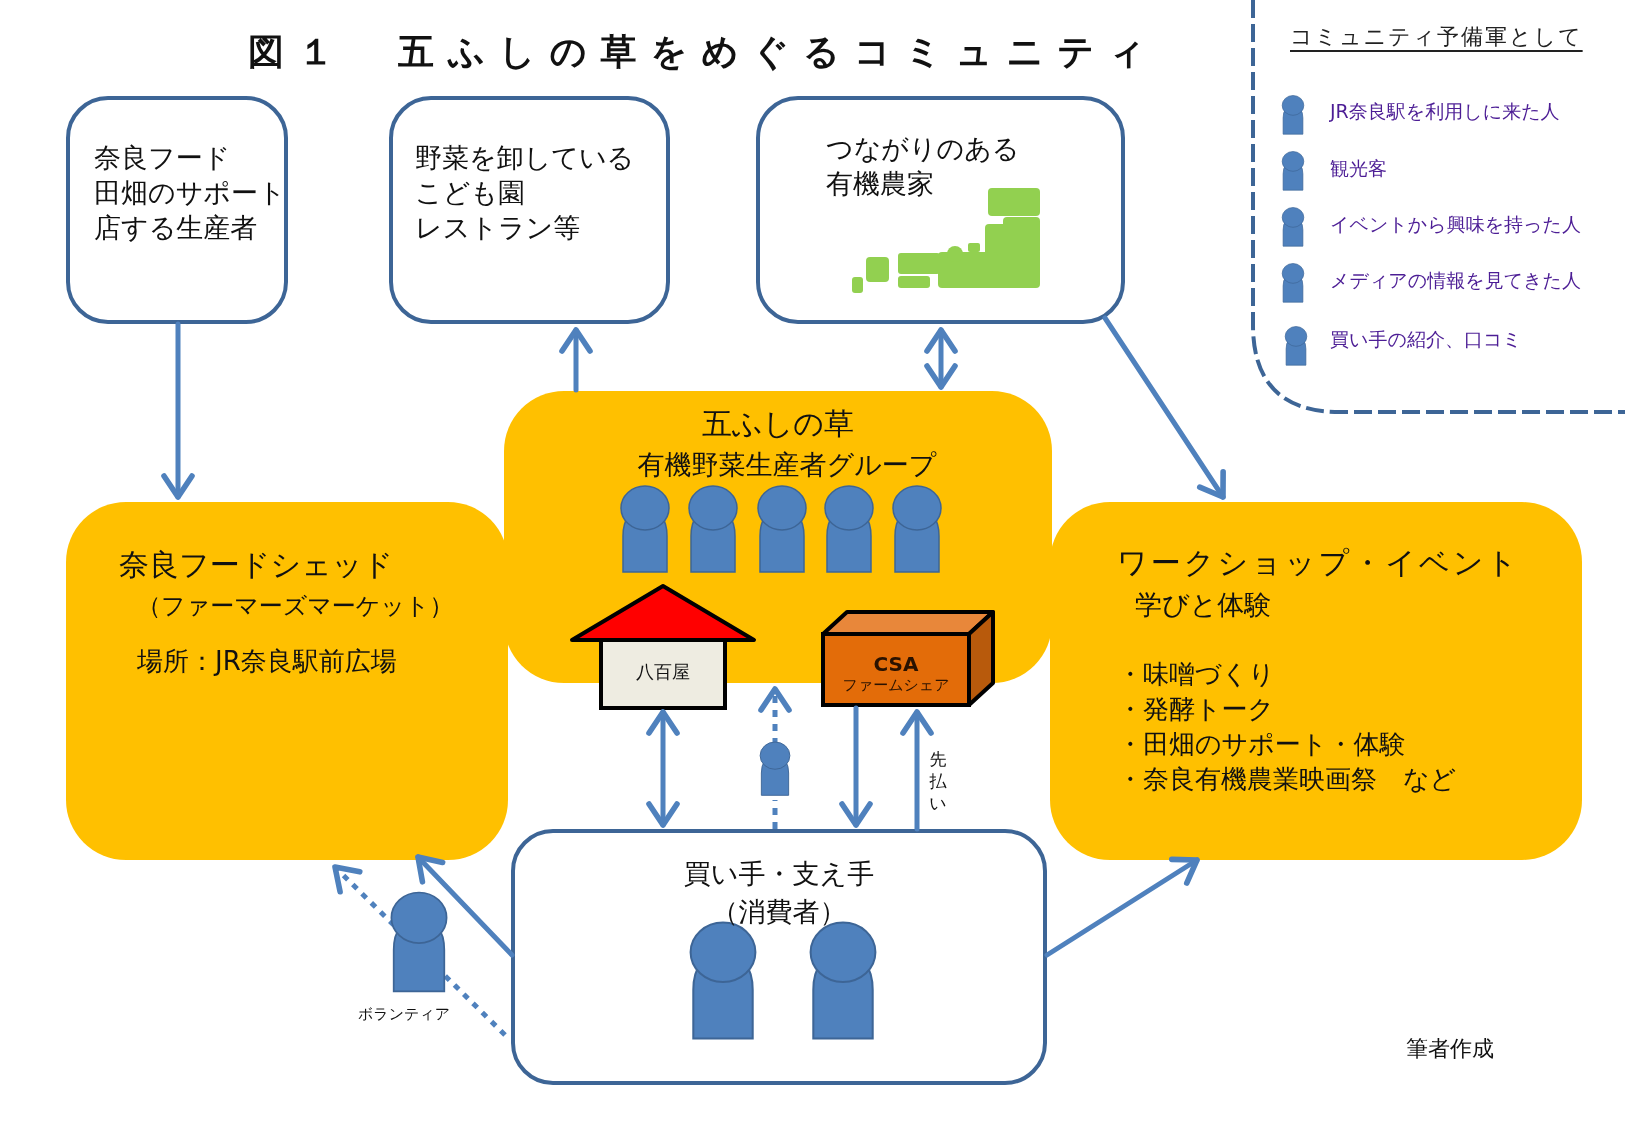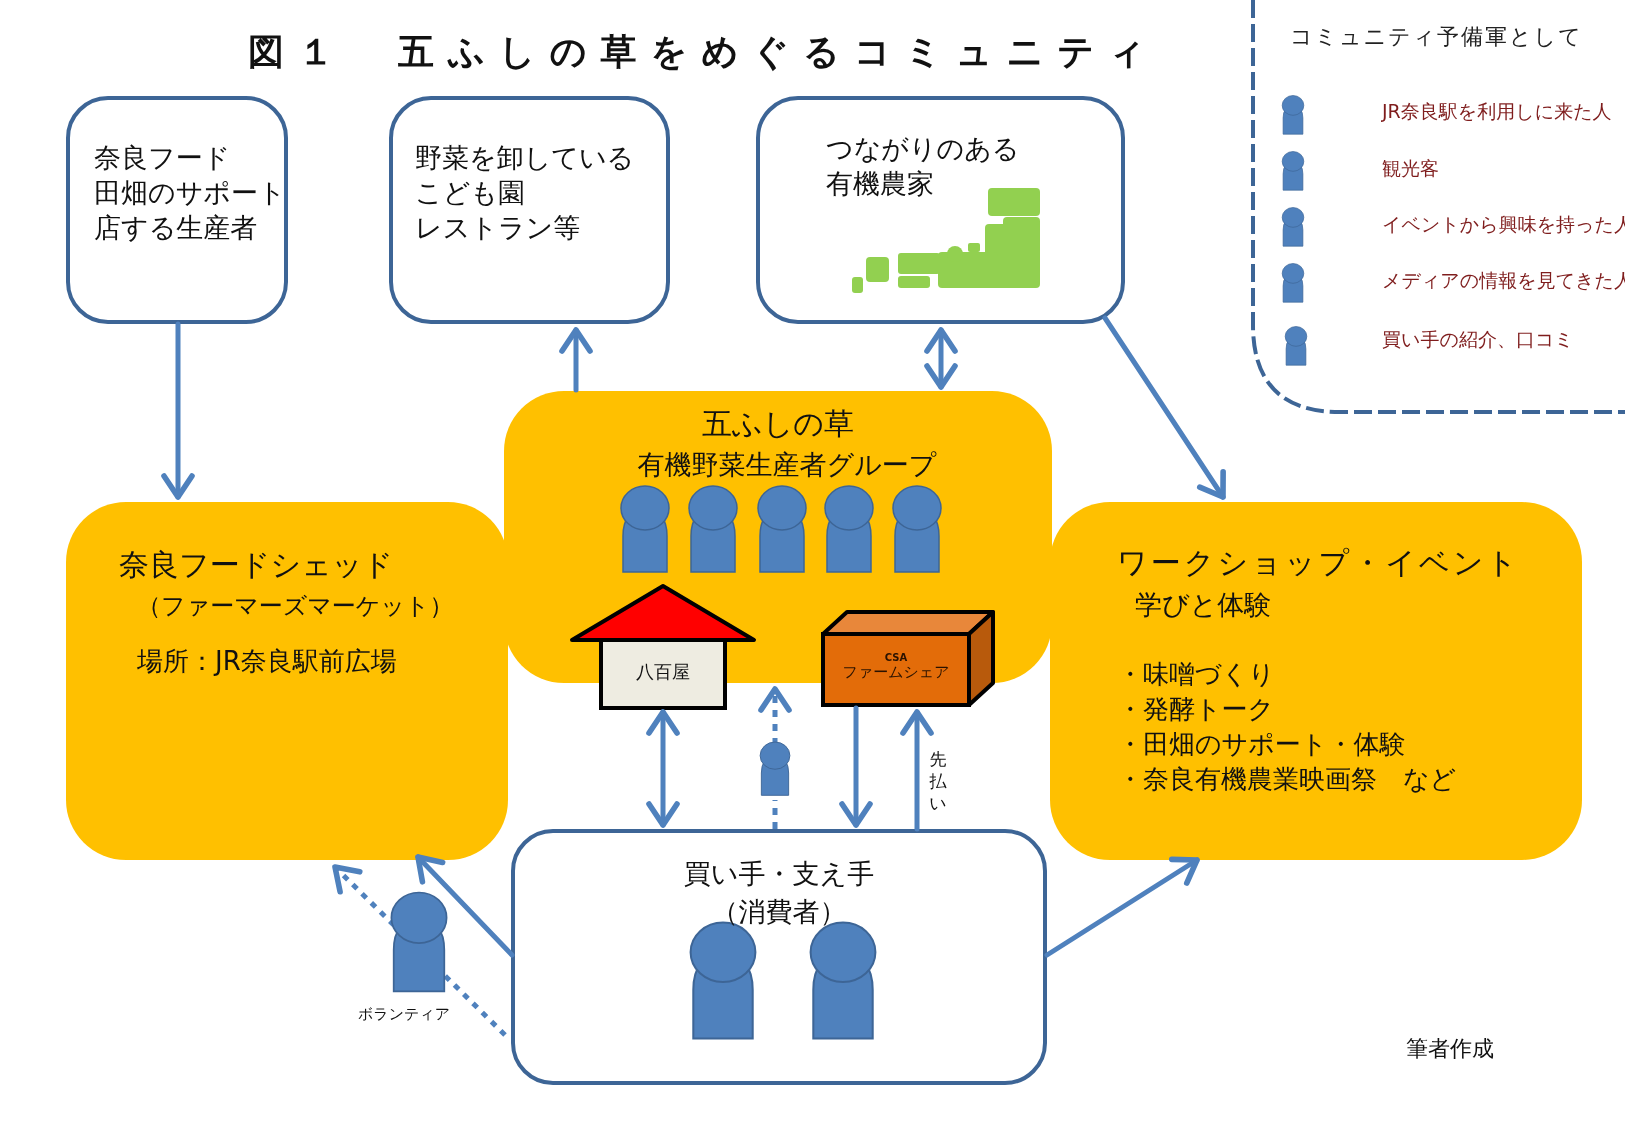--- a/index.html
+++ b/index.html
@@ -4,22 +4,22 @@
   <style>
     html, body { margin: 0; padding: 0; background: #ffffff; }
     body { width: 1625px; height: 1125px; position: relative; overflow: hidden;
            font-family: "DejaVu Sans", "Liberation Sans", sans-serif; color: #111; }
     .abs { position: absolute; }
     #diagram-svg { position: absolute; left: 0; top: 0; }
     .title { left: 248px; top: 28px; font-size: 36px; font-weight: bold; letter-spacing: 14px; white-space: nowrap; }
     .box-text { font-size: 27px; line-height: 35px; white-space: pre-line; }
     .yellow-title { font-size: 30px; text-decoration-thickness: 2px; text-underline-offset: 5px; white-space: nowrap; }
     .yellow-sub { font-size: 27px; white-space: nowrap; margin-left: 18px; }
-    .legend-title { left: 1290px; top: 22px; font-size: 22px; letter-spacing: 2px; text-underline-offset: 6px; white-space: nowrap; color: #222; }
-    .legend-item { left: 1382px; font-size: 19px; white-space: nowrap; color: #7f1d1d; }
+    .legend-title { left: 1290px; top: 22px; font-size: 22px; letter-spacing: 2px; text-decoration: underline; text-underline-offset: 6px; white-space: nowrap; color: #222; }
+    .legend-item { left: 1330px; font-size: 19px; white-space: nowrap; color: #4c1d95; }
     .small { font-size: 15px; white-space: nowrap; }
     .vertical { font-size: 17px; line-height: 22px; width: 20px; text-align: center; }
     .center { text-align: center; }
   </style>
 </head>
 <body>
 
 <svg id="diagram-svg" width="1625" height="1125" viewBox="0 0 1625 1125">
   <defs>
     <marker id="ah" viewBox="0 0 20 20" refX="14" refY="10" markerWidth="7" markerHeight="7" orient="auto-start-reverse" markerUnits="strokeWidth">
@@ -116,21 +116,21 @@
 レストラン等</div>
 <div class="abs box-text" style="left:826px; top:131px;">つながりのある
 有機農家</div>
 
 <div class="abs center" style="left:504px; top:404px; width:548px;">
   <div class="yellow-title">五ふしの草</div>
   <div class="yellow-sub" style="margin-top:2px;">有機野菜生産者グループ</div>
 </div>
 <div class="abs center" style="left:601px; top:660px; width:124px; font-size:18px;">八百屋</div>
 <div class="abs center" style="left:823px; top:652px; width:146px; color:#2a1200;">
-  <div style="font-size:10px; font-weight:bold;">CSA</div>
+  <div style="font-size:20px; font-weight:bold;">CSA</div>
   <div style="font-size:15px;">ファームシェア</div>
 </div>
 
 <div class="abs" style="left:119px; top:545px;">
   <div class="yellow-title">奈良フードシェッド</div>
   <div class="yellow-sub" style="font-size:24px; margin-top:4px;">（ファーマーズマーケット）</div>
   <div class="yellow-sub" style="font-size:26px; margin-top:22px;">場所：JR奈良駅前広場</div>
 </div>
 
 <div class="abs" style="left:1117px; top:543px;">

